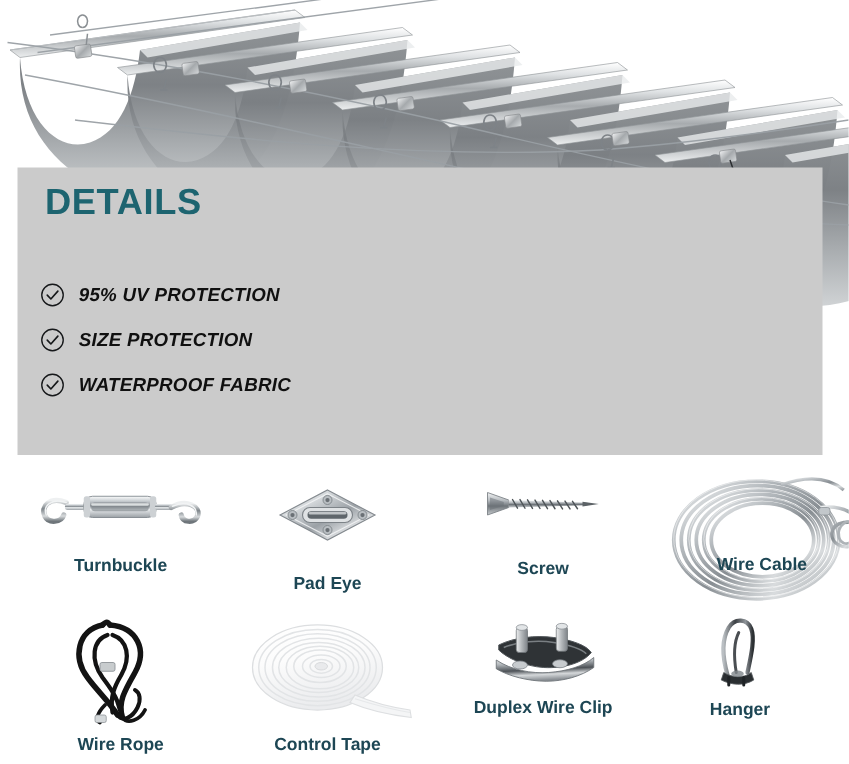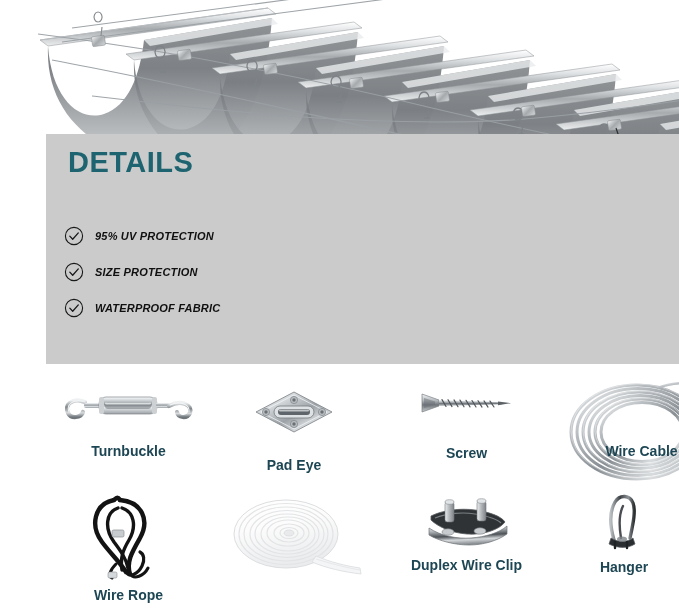--- a/index.html
+++ b/index.html
@@ -8,21 +8,20 @@
     width: 679px; height: 611px;
     background: #ffffff;
     font-family: "Liberation Sans", sans-serif;
     overflow: hidden;
   }
   #root {
     position: relative;
     width: 561px;
     height: 611px;
     background: #ffffff;
-    margin-left: 32px;
   }
 
   
   #hero {
     position: absolute;
     left: 0; top: 0;
     width: 679px; height: 250px;
     overflow: hidden;
   }
   #hero svg { display: block; }
@@ -54,21 +53,21 @@
     align-items: center;
     height: 32px;
     margin-bottom: 4px;
   }
   .feature-check {
     width: 20px; height: 20px;
     flex: 0 0 20px;
     margin-right: 11px;
   }
   .feature-text {
-    font-size: 11px;
+    font-size: 15px;
     font-weight: bold;
     font-style: italic;
     color: #101010;
     letter-spacing: 0.2px;
     white-space: nowrap;
   }
 
   
   #pole-block {
     position: absolute;
@@ -468,20 +467,21 @@
           <ellipse cx="64" cy="41" rx="21" ry="13"></ellipse>
           <ellipse cx="65" cy="41" rx="15" ry="9"></ellipse>
           <ellipse cx="65" cy="41" rx="9" ry="5.5"></ellipse>
         </g>
         <ellipse cx="65" cy="41" rx="5" ry="3" fill="#e9eaec" stroke="#d8dadc" stroke-width="0.8"></ellipse>
 
         <path d="M92,64 C106,70 122,74 136,76 L137,82 C120,80 102,76 88,70 Z" fill="#f4f5f6" stroke="#dddfe1" stroke-width="0.9"></path>
         <path d="M92,67 C108,72 124,76 136,78" fill="none" stroke="#e6e8ea" stroke-width="1"></path>
       </svg>
     </div>
+    <div class="acc-label">Control Tape</div>
   </div>
 
   <div class="acc" id="acc-duplexclip">
     <div class="acc-art" style="width:100px;height:54px;">
       <svg width="100" height="54" viewBox="0 0 100 54">
         <defs>
           <linearGradient id="clipMetal" x1="0" y1="0" x2="0.2" y2="1">
             <stop offset="0%" stop-color="#f6f7f8"></stop>
             <stop offset="30%" stop-color="#b0b5b9"></stop>
             <stop offset="58%" stop-color="#4d5257"></stop>

